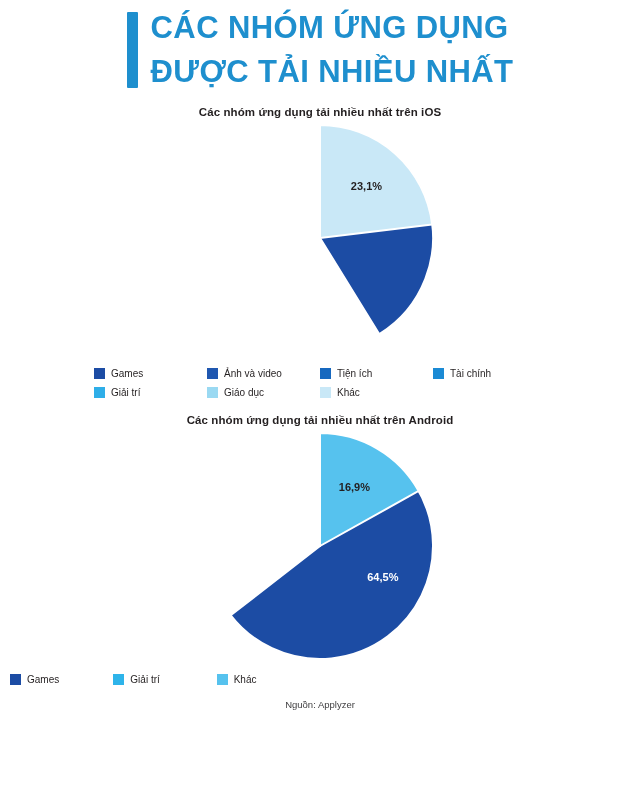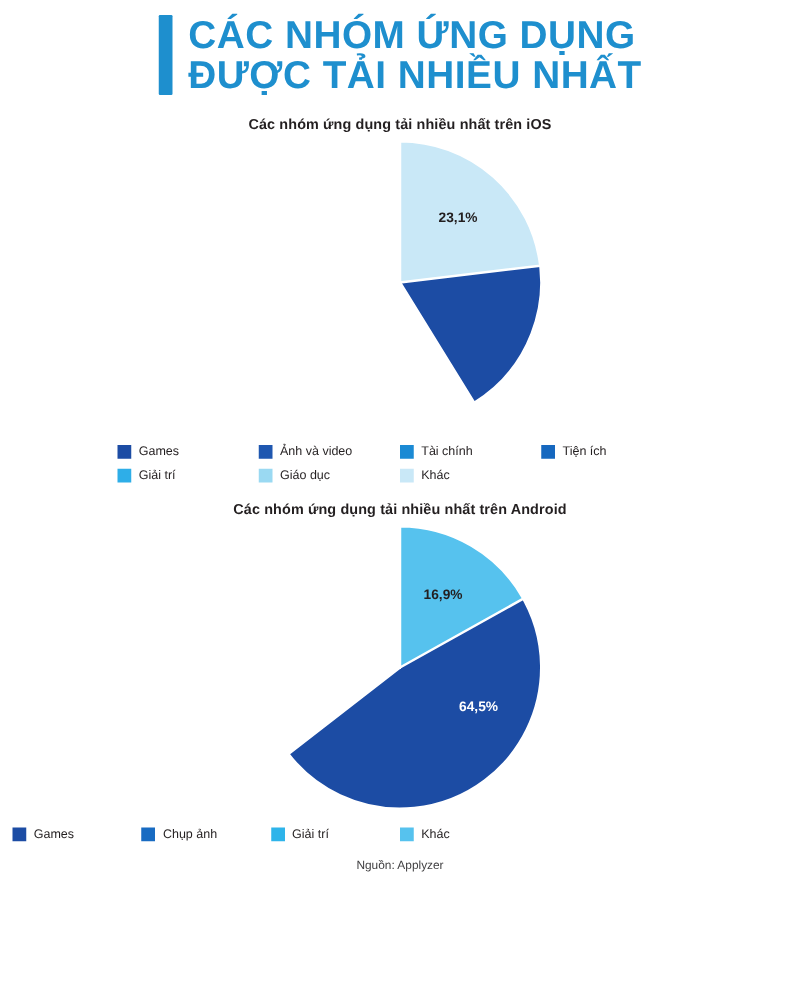--- a/index.html
+++ b/index.html
@@ -26,20 +26,21 @@
   .header-bar {
     width: 11px;
     background: #1e8fce;
     margin-right: 13px;
     border-radius: 1px;
   }
   .header-titles {
     display: flex;
     flex-direction: column;
     justify-content: flex-start;
+    gap: 12px;
   }
   .title-line {
     font-size: 31px;
     line-height: 32px;
     font-weight: bold;
     color: #1e8fce;
     letter-spacing: 0.4px;
     white-space: nowrap;
   }
 
@@ -154,26 +155,26 @@
   <div class="legend legend-ios" id="ios-legend">
       <div class="legend-item">
         <span class="swatch" style="background: rgb(28, 76, 164);"></span>
         <span class="legend-label">Games</span>
       </div>
       <div class="legend-item">
         <span class="swatch" style="background: rgb(31, 87, 176);"></span>
         <span class="legend-label">Ảnh và video</span>
       </div>
       <div class="legend-item">
+        <span class="swatch" style="background: rgb(22, 104, 191);"></span>
+        <span class="legend-label">Tiện ích</span>
+      </div>
+      <div class="legend-item">
         <span class="swatch" style="background: rgb(27, 138, 212);"></span>
         <span class="legend-label">Tài chính</span>
-      </div>
-      <div class="legend-item">
-        <span class="swatch" style="background: rgb(22, 104, 191);"></span>
-        <span class="legend-label">Tiện ích</span>
       </div>
       <div class="legend-item">
         <span class="swatch" style="background: rgb(46, 174, 232);"></span>
         <span class="legend-label">Giải trí</span>
       </div>
       <div class="legend-item">
         <span class="swatch" style="background: rgb(154, 217, 242);"></span>
         <span class="legend-label">Giáo dục</span>
       </div>
       <div class="legend-item">
@@ -200,24 +201,20 @@
         <path d="M 150 120 L 150 7 A 113 113 0 0 1 248.67865739352098 64.94073579303745 Z" fill="#56c2ee" stroke="#ffffff" stroke-width="2" stroke-linejoin="round"></path>
         <text x="184.43076690001303" y="65.36108552610334" text-anchor="middle" class="slice-label" fill="#231f20">16,9%</text>
       </svg>
   </div>
   <div class="legend legend-android" id="android-legend">
       <div class="legend-item">
         <span class="swatch" style="background: rgb(28, 76, 164);"></span>
         <span class="legend-label">Games</span>
       </div>
       <div class="legend-item">
-        <span class="swatch" style="background: rgb(24, 107, 194);"></span>
-        <span class="legend-label">Chụp ảnh</span>
-      </div>
-      <div class="legend-item">
         <span class="swatch" style="background: rgb(46, 180, 234);"></span>
         <span class="legend-label">Giải trí</span>
       </div>
       <div class="legend-item">
         <span class="swatch" style="background: rgb(86, 194, 238);"></span>
         <span class="legend-label">Khác</span>
       </div>
     </div>
 </div>
 

